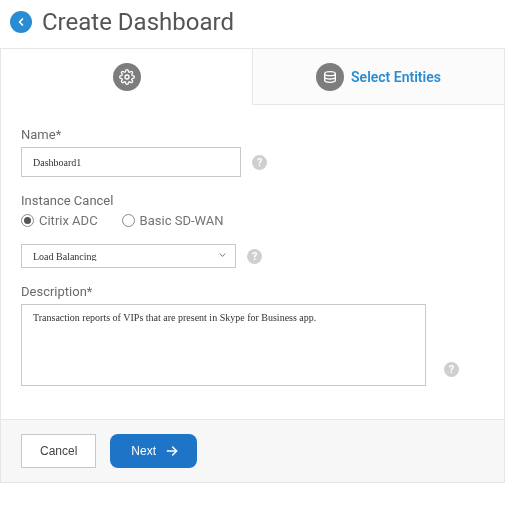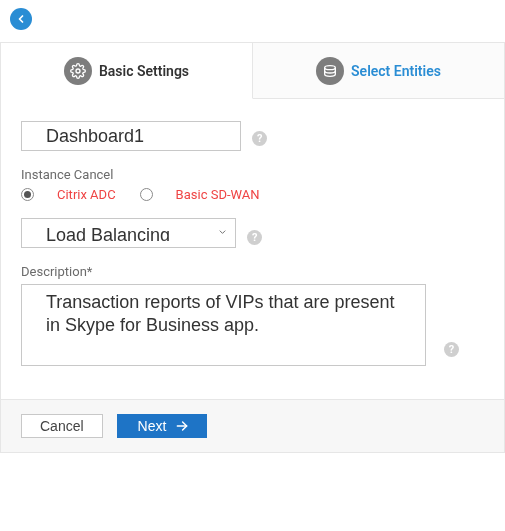--- a/index.html
+++ b/index.html
@@ -68,32 +68,32 @@
     padding: 22px 20px 30px 20px;
   }
   .field-label {
     font-size: 13px;
     color: #6b6b6b;
     margin-bottom: 5px;
   }
   .row { position: relative; margin-bottom: 16px; }
   .text-input, .select-input, .textarea-input {
     border: 1px solid #c8c8c8;
-    padding: 6px 24px;
-    font-size: 18px;
+    padding: 6px 11px;
+    font-size: 10px;
     color: #333;
     background: #fff;
-    font-family: Liberation Sans, sans-serif;
+    font-family: Liberation Serif, serif;
   }
   .text-input { width: 220px; height: 30px; }
   .select-wrap {
     position: relative; display: inline-block;
   }
   .select-input {
-    width: 215px; height: 30px;
+    width: 215px; height: 24px;
     appearance: none; -webkit-appearance: none;
     padding-right: 26px;
   }
   .select-caret {
     position: absolute; right: 8px; top: 50%; transform: translateY(-50%);
     pointer-events: none;
   }
   .textarea-input {
     width: 405px; height: 82px;
     resize: none;
@@ -105,88 +105,90 @@
     display: inline-flex; align-items: center; justify-content: center;
     color: #fff; font-size: 11px; font-weight: 700;
     margin-left: 8px; vertical-align: middle;
     cursor: pointer;
   }
   .help-icon.after-textarea {
     position: absolute;
     left: 415px; top: 78px;
   }
   .radios { display: flex; gap: 24px; align-items: center; }
-  .radio-item { display: flex; align-items: center; gap: 23px; cursor: pointer; color:#ef4444;}
+  .radio-item { display: flex; align-items: center; gap: 5px; cursor: pointer; color:#737373;}
   .radio-dot {
     width: 13px; height: 13px; border-radius: 50%;
     border: 1px solid #8a8a8a;
     display: inline-flex; align-items: center; justify-content: center;
   }
   .radio-dot.checked::after {
     content: ""; width: 7px; height: 7px; border-radius: 50%; background: #555;
   }
   .footer {
     background: #f7f7f7;
     border: 1px solid #e6e6e6;
     border-top: none;
     padding: 14px 20px;
     display: flex; gap: 14px;
   }
   .btn {
-    height: 24px;
+    height: 34px;
     padding: 0 18px;
-    font-size: 14px;
+    font-size: 12px;
     display: inline-flex; align-items: center; justify-content: center;
     cursor: pointer;
     border: 1px solid transparent;
   }
   .btn-secondary {
     background: #fff; border-color: #c8c8c8; color: #444;
   }
   .btn-primary {
     background: #1e74c6; color: #fff; gap: 8px;
     padding: 0 16px 0 20px;
+    border-radius: 8px;
   }
 </style>
 </head>
 <body>
 
 <div class="page-header">
   <div class="back-circle">
     <svg width="12" height="12" viewBox="0 0 24 24" fill="none" stroke="#fff" stroke-width="3.5" stroke-linecap="round" stroke-linejoin="round">
         <polyline points="15 18 9 12 15 6"></polyline>
       </svg>
   </div>
+  <div class="page-title">Create Dashboard</div>
 </div>
 
 <div class="tabs">
   <div class="tab active">
     <span class="tab-icon">
       <svg width="16" height="16" viewBox="0 0 24 24" fill="none" stroke="#fff" stroke-width="2">
           <circle cx="12" cy="12" r="3"></circle>
           <path d="M19.4 15a1.7 1.7 0 0 0 .34 1.87l.06.06a2 2 0 1 1-2.83 2.83l-.06-.06a1.7 1.7 0 0 0-1.87-.34 1.7 1.7 0 0 0-1 1.56V21a2 2 0 1 1-4 0v-.09a1.7 1.7 0 0 0-1-1.56 1.7 1.7 0 0 0-1.87.34l-.06.06a2 2 0 1 1-2.83-2.83l.06-.06a1.7 1.7 0 0 0 .34-1.87 1.7 1.7 0 0 0-1.56-1H3a2 2 0 1 1 0-4h.09a1.7 1.7 0 0 0 1.56-1 1.7 1.7 0 0 0-.34-1.87l-.06-.06a2 2 0 1 1 2.83-2.83l.06.06a1.7 1.7 0 0 0 1.87.34H9a1.7 1.7 0 0 0 1-1.56V3a2 2 0 1 1 4 0v.09a1.7 1.7 0 0 0 1 1.56 1.7 1.7 0 0 0 1.87-.34l.06-.06a2 2 0 1 1 2.83 2.83l-.06.06a1.7 1.7 0 0 0-.34 1.87V9a1.7 1.7 0 0 0 1.56 1H21a2 2 0 1 1 0 4h-.09a1.7 1.7 0 0 0-1.56 1z"></path>
         </svg>
     </span>
-    <span>Basic Settings</span>
   </div>
   <div class="tab">
     <span class="tab-icon">
       <svg width="16" height="16" viewBox="0 0 24 24" fill="none" stroke="#fff" stroke-width="2">
           <ellipse cx="12" cy="7" rx="8" ry="3"></ellipse>
           <path d="M4 7v5c0 1.66 3.58 3 8 3s8-1.34 8-3V7"></path>
           <path d="M4 12v5c0 1.66 3.58 3 8 3s8-1.34 8-3v-5"></path>
         </svg>
     </span>
     <span>Select Entities</span>
   </div>
 </div>
 
 <div class="form-area">
 
   <div class="row">
+    <div class="field-label">Name*</div>
     <input class="text-input" type="text" value="Dashboard1" style="">
     <span class="help-icon">?</span>
   </div>
 
   <div class="row">
     <div class="field-label">Instance Cancel</div>
     <div class="radios">
       <label class="radio-item">
         <span class="radio-dot checked"></span>
         <span>Citrix ADC</span>

